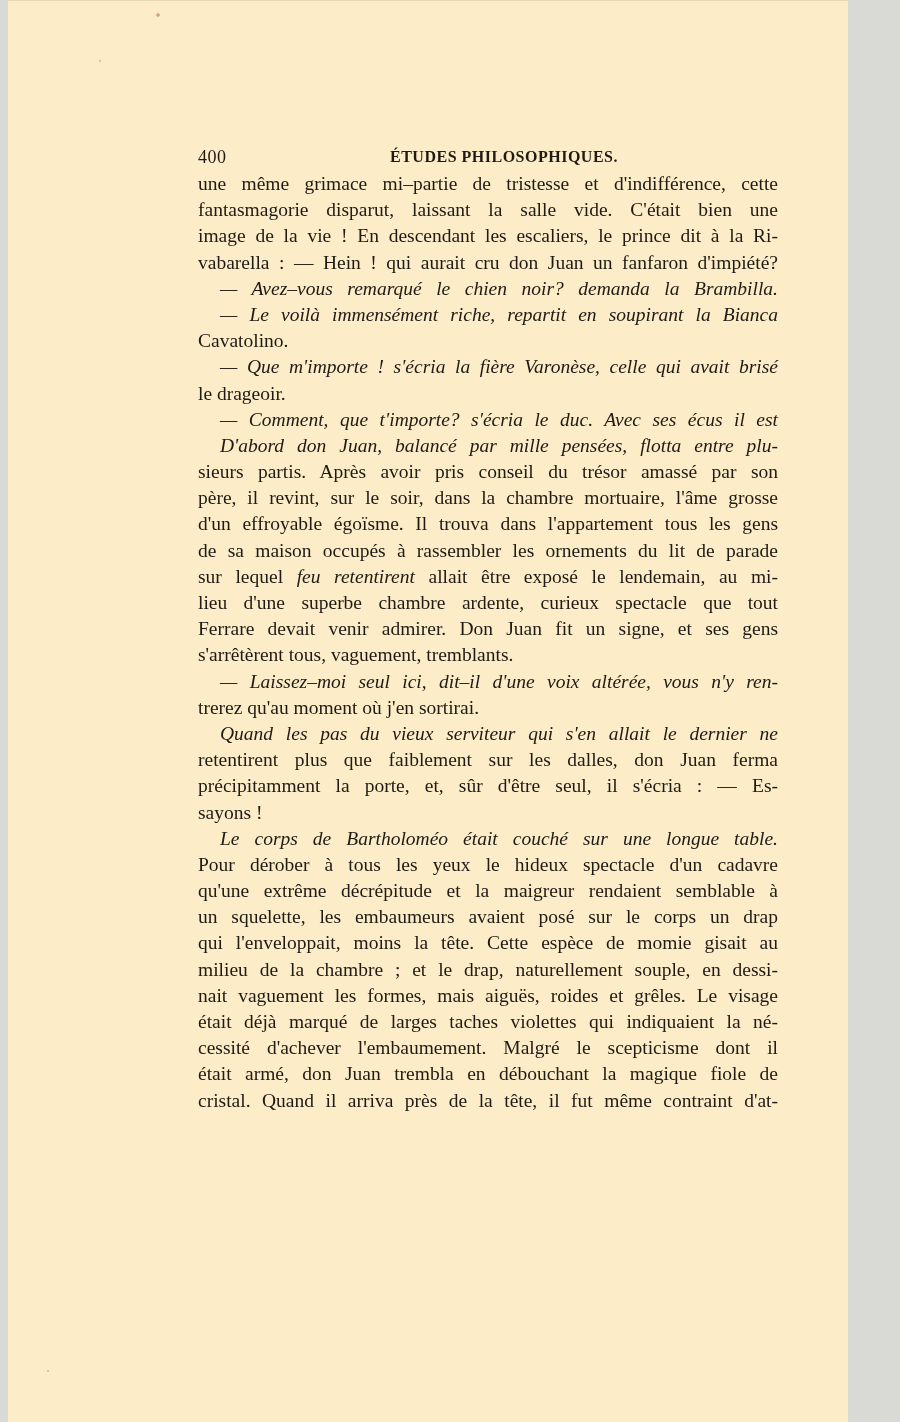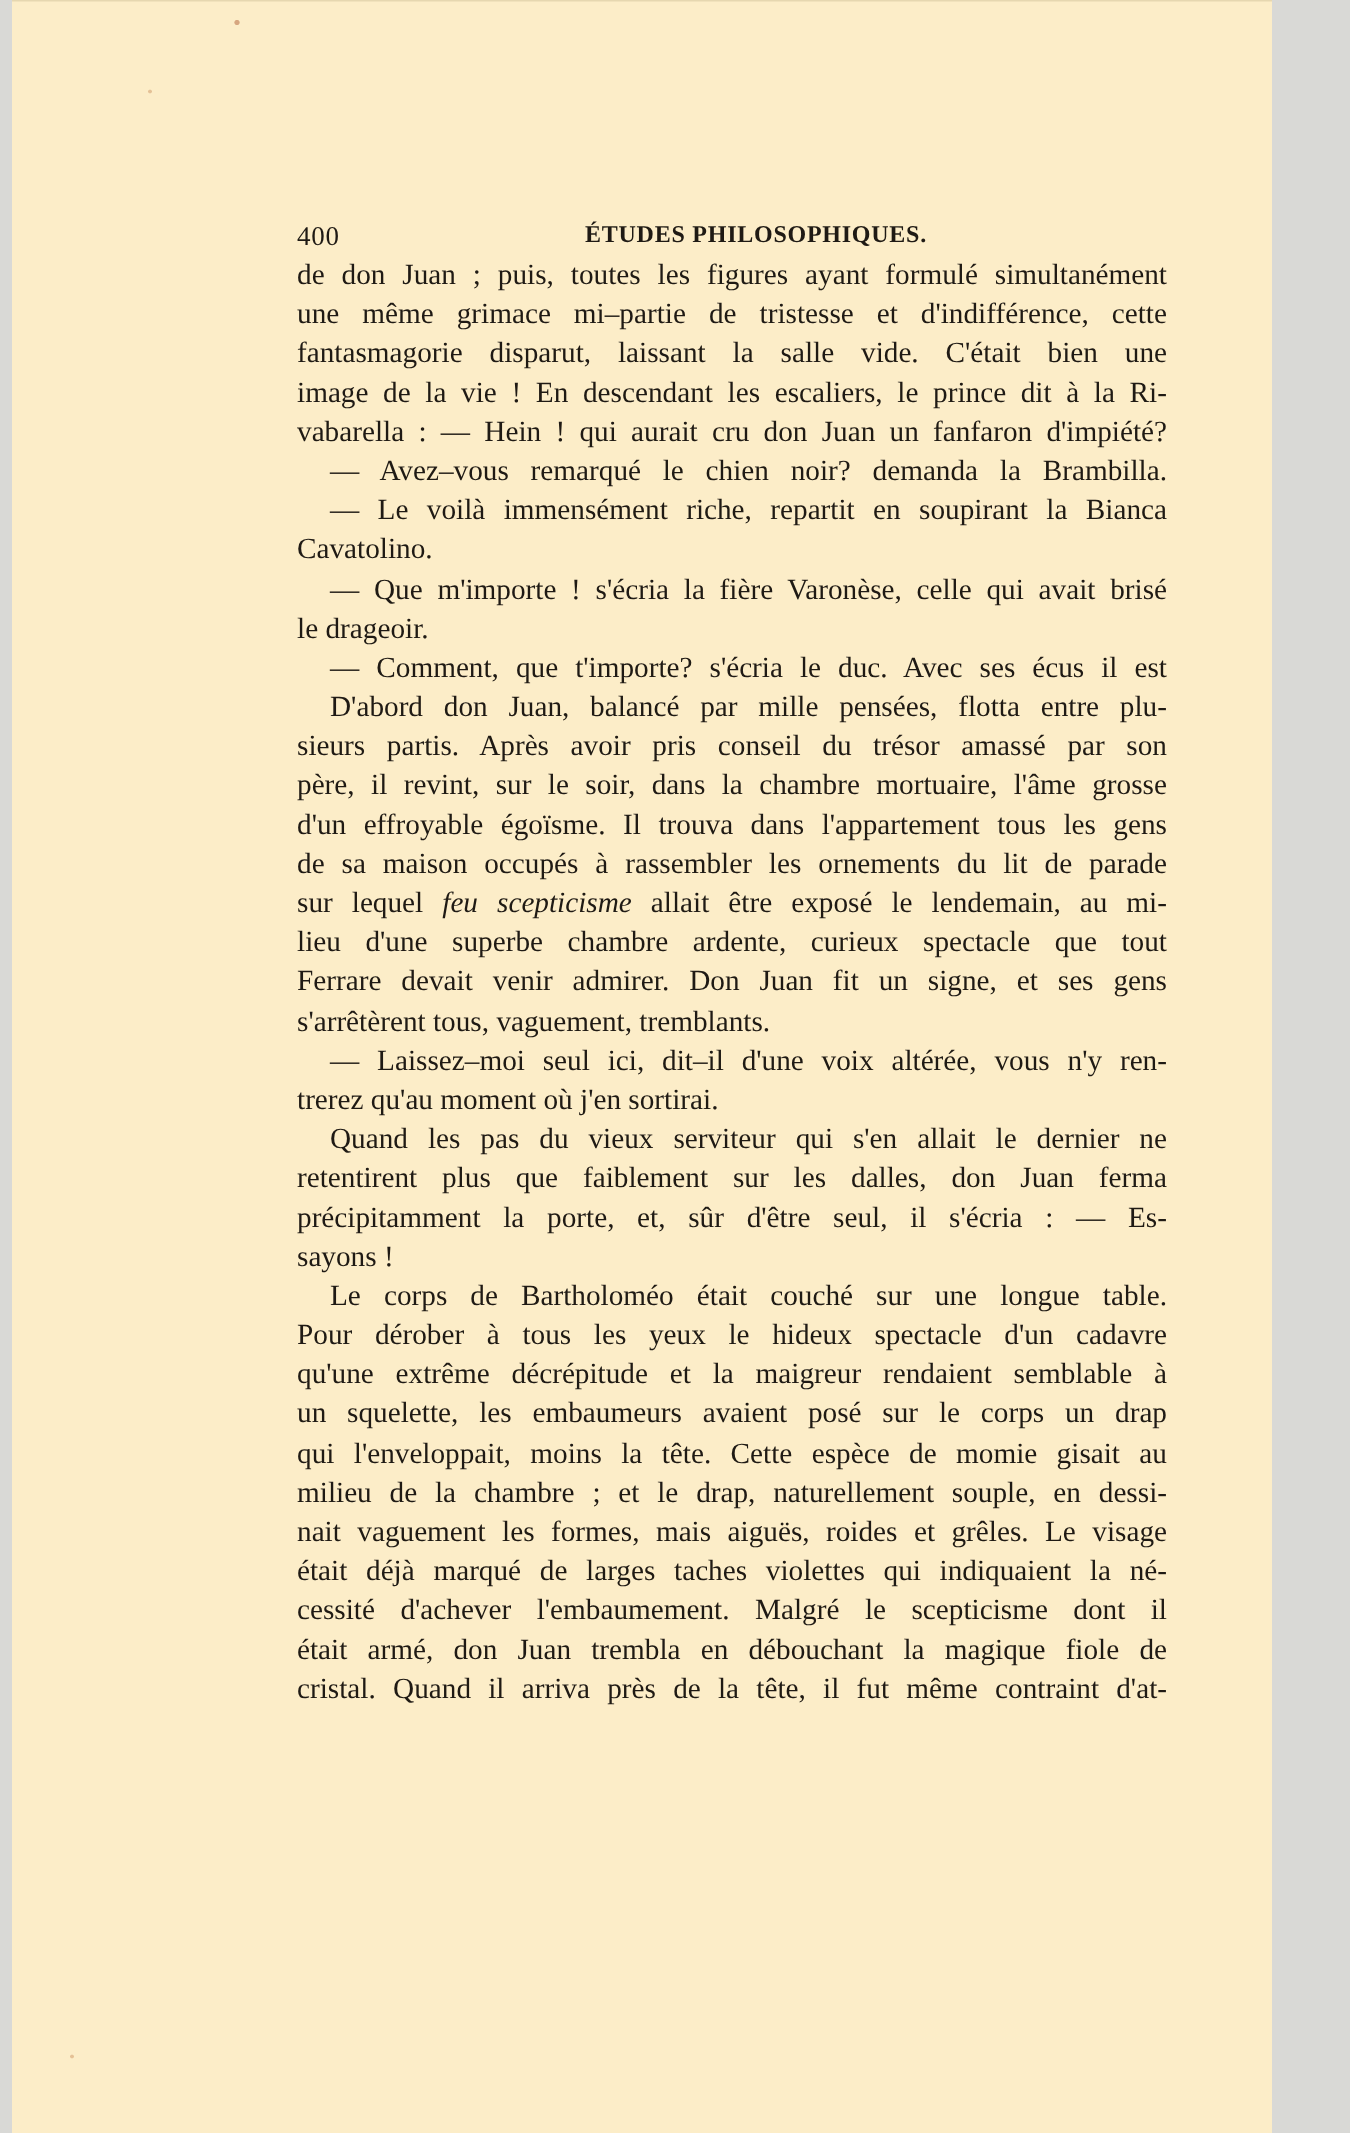--- a/index.html
+++ b/index.html
@@ -59,50 +59,49 @@
       height: 26.2px;
       line-height: 26.2px;
       white-space: nowrap;
       text-align: justify;
       text-align-last: justify;
       transform-origin: left center;
     }
     .line.last {
       text-align-last: left;
     }
-    .line.indent { padding-left: 22px; }
+    .line.indent { padding-left: 22px; font-style: italic; }
     .it { font-style: italic; }
   </style>
 </head>
 <body>
 
 <div class="page">
   <div class="text-block">
     <div class="running-head">
       <span class="page-number">400</span>
       <span class="running-title">ÉTUDES PHILOSOPHIQUES.</span>
     </div>
     <div id="lines">
-        <div class="line">de don Juan ; puis, toutes les figures ayant formulé simultanément</div>
         <div class="line">une même grimace mi–partie de tristesse et d'indifférence, cette</div>
         <div class="line">fantasmagorie disparut, laissant la salle vide. C'était bien une</div>
         <div class="line">image de la vie ! En descendant les escaliers, le prince dit à la Ri-</div>
         <div class="line">vabarella : — Hein ! qui aurait cru don Juan un fanfaron d'impiété?</div>
         <div class="line indent">— Avez–vous remarqué le chien noir? demanda la Brambilla.</div>
         <div class="line indent">— Le voilà immensément riche, repartit en soupirant la Bianca</div>
         <div class="line last">Cavatolino.</div>
         <div class="line indent">— Que m'importe ! s'écria la fière Varonèse, celle qui avait brisé</div>
         <div class="line last">le drageoir.</div>
         <div class="line indent">— Comment, que t'importe? s'écria le duc. Avec ses écus il est</div>
         <div class="line indent">D'abord don Juan, balancé par mille pensées, flotta entre plu-</div>
         <div class="line">sieurs partis. Après avoir pris conseil du trésor amassé par son</div>
         <div class="line">père, il revint, sur le soir, dans la chambre mortuaire, l'âme grosse</div>
         <div class="line">d'un effroyable égoïsme. Il trouva dans l'appartement tous les gens</div>
         <div class="line">de sa maison occupés à rassembler les ornements du lit de parade</div>
-        <div class="line"><span>sur lequel </span><span class="it">feu scepticisme</span><span> allait être exposé le lendemain, au mi-</span></div>
+        <div class="line"><span>sur lequel </span><span class="it">feu retentirent</span><span> allait être exposé le lendemain, au mi-</span></div>
         <div class="line">lieu d'une superbe chambre ardente, curieux spectacle que tout</div>
         <div class="line">Ferrare devait venir admirer. Don Juan fit un signe, et ses gens</div>
         <div class="line last">s'arrêtèrent tous, vaguement, tremblants.</div>
         <div class="line indent">— Laissez–moi seul ici, dit–il d'une voix altérée, vous n'y ren-</div>
         <div class="line last">trerez qu'au moment où j'en sortirai.</div>
         <div class="line indent">Quand les pas du vieux serviteur qui s'en allait le dernier ne</div>
         <div class="line">retentirent plus que faiblement sur les dalles, don Juan ferma</div>
         <div class="line">précipitamment la porte, et, sûr d'être seul, il s'écria : — Es-</div>
         <div class="line last">sayons !</div>
         <div class="line indent">Le corps de Bartholoméo était couché sur une longue table.</div>

